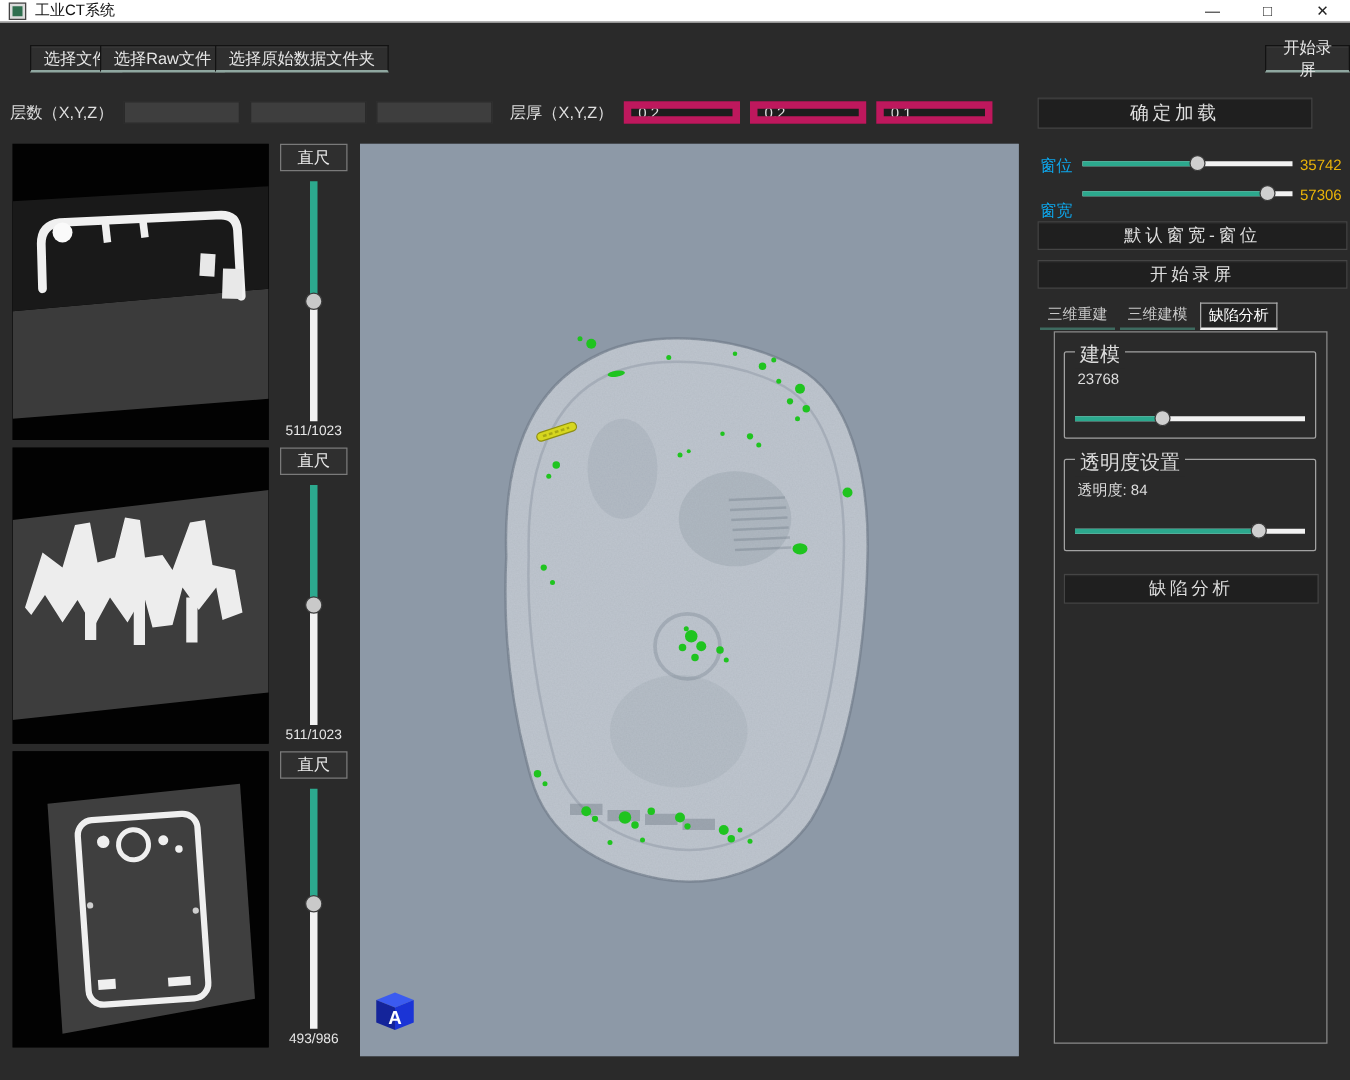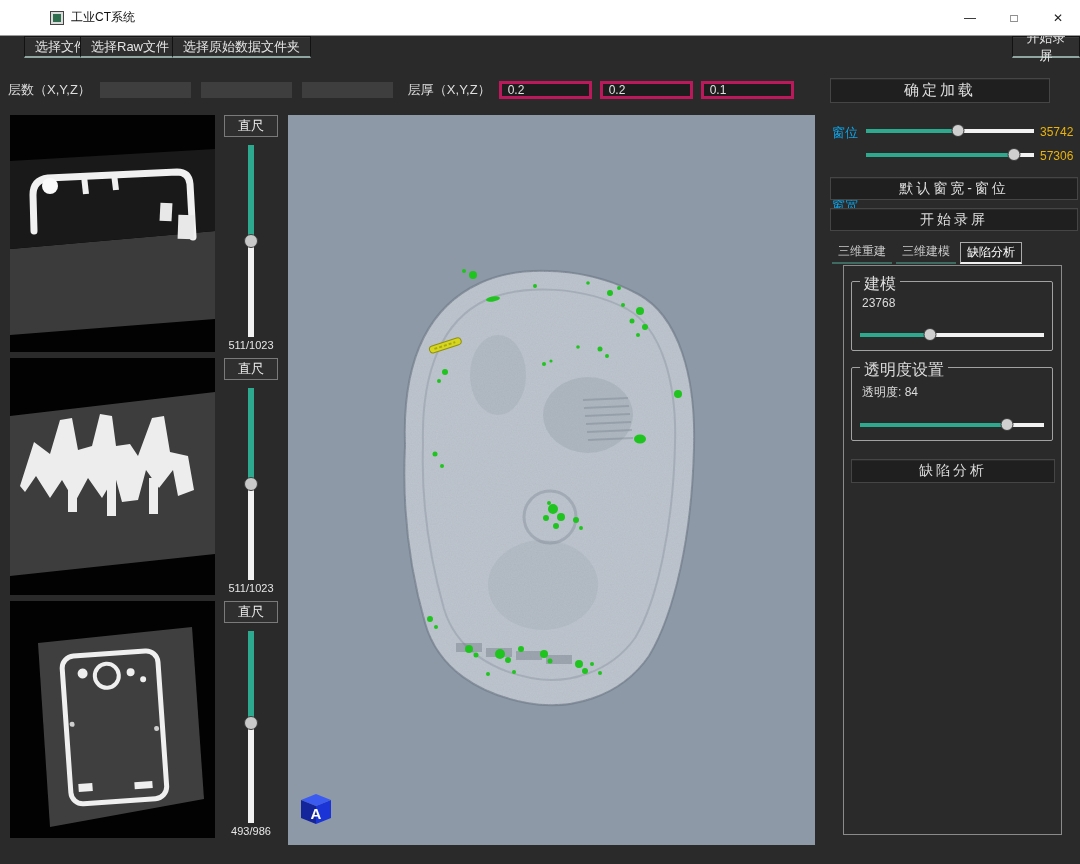--- a/index.html
+++ b/index.html
@@ -4,38 +4,38 @@
 <style>
   * { box-sizing: border-box; margin: 0; padding: 0; }
   html,body { width:1080px; height:864px; overflow:hidden; }
   body {
     background:#2a2a2a;
     font-family:"Liberation Sans", sans-serif;
     position:relative;
     color:#e4e4e4;
   }
   
-  .titlebar { position:absolute; left:0; top:0; width:1080px; height:36px;
-    background:#ffffff; display:flex; align-items:center; border-bottom:1px solid #9a9a9a; z-index:10;padding-left:43px;}
+  .titlebar { position:absolute; left:0; top:0; width:1080px; height:18px;
+    background:#ffffff; display:flex; align-items:center; border-bottom:1px solid #9a9a9a; z-index:10;}
   .app-icon { width:14px; height:14px; margin-left:7px; background:#dcdcdc;
     border:1px solid #444; position:relative; }
   .app-icon::after{ content:""; position:absolute; left:2px; top:2px; right:2px; bottom:2px; background:#2f6f4f; }
   .title-text { margin-left:7px; font-size:12px; color:#111; }
   .win-controls { margin-left:auto; display:flex; height:24px; }
   .win-btn { width:44px; height:24px; display:flex; align-items:center; justify-content:center;
     font-size:12px; color:#222; background:transparent; border:none; cursor:default; }
   
   .tbtn { position:absolute; height:22px; top:36px; background:#2f2f2f; color:#e6e6e6;
     border:1px solid #121212; border-bottom:2px solid #8fa7a0; font-size:13px;
     display:flex; align-items:center; justify-content:center; padding:0 10px;
     box-shadow: inset 0 1px 0 rgba(255,255,255,.07); }
   
   .paramrow { position:absolute; left:8px; top:80px; height:20px; display:flex; align-items:center; gap:8px; }
   .plabel { font-size:13px; color:#dedede; white-space:nowrap; }
-  .pinput { width:93px; height:18px; border:3px solid #be185d; background:#1d1d1d;
+  .pinput { width:93px; height:18px; border:6px solid #be185d; background:#1d1d1d;
     color:#e0e0e0; font-size:12px; padding:0 6px; font-family:"Liberation Sans", sans-serif; }
   .pinput.empty { background:#3e3e3e; border:1px solid #2a2a2a; }
   .bigbtn { position:absolute; background:#1f1f1f; border:1px solid #454545; color:#dedede;
     font-size:15px; letter-spacing:3px; display:flex; align-items:center; justify-content:center;
     box-shadow: inset 0 1px 0 rgba(255,255,255,.05); }
   
   .slice-panel { position:absolute; left:10px; width:205px; height:237px; background:#000; overflow:hidden; }
   .ruler-col { position:absolute; left:222px; width:58px; height:244px; }
   .ruler-btn { position:absolute; left:2px; top:0; width:54px; height:22px; background:#2f2f2f;
     border:1px solid #7a7a7a; color:#eee; font-size:13px; display:flex; align-items:center; justify-content:center; }
@@ -264,21 +264,21 @@
 </div>
 
 <span class="side-label" style="left:832px; top:124px;">窗位</span>
 <div class="hslider" style="left:866px; top:124px; width:168px;">
   <div class="htrack"></div>
   <div class="hfill" style="width:55%;"></div>
   <div class="hhandle" style="left:55%;"></div>
 </div>
 <span class="side-value" style="left:1040px; top:125px;">35742</span>
 
-<span class="side-label" style="left:832px; top:160px;margin-top:37px;">窗宽</span>
+<span class="side-label" style="left:832px; top:160px;">窗宽</span>
 <div class="hslider" style="left:866px; top:148px; width:168px;">
   <div class="htrack"></div>
   <div class="hfill" style="width:88%;"></div>
   <div class="hhandle" style="left:88%;"></div>
 </div>
 <span class="side-value" style="left:1040px; top:149px;">57306</span>
 
 <button class="bigbtn" style="left:830px; top:177px; width:248px; height:23px; font-size:14px;">默认窗宽-窗位</button>
 <button class="bigbtn" style="left:830px; top:208px; width:248px; height:23px; font-size:14px;">开始录屏</button>
 

